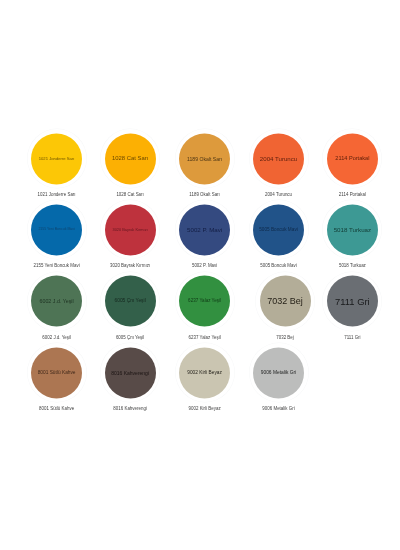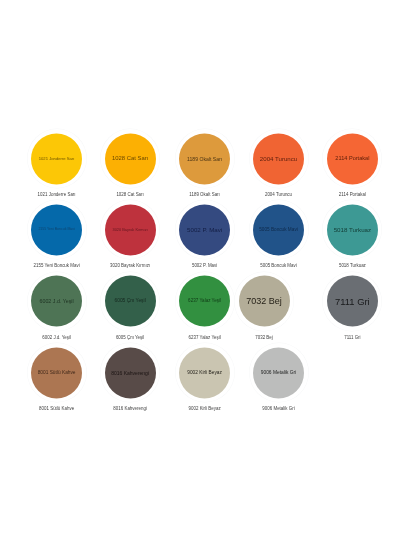--- a/index.html
+++ b/index.html
@@ -133,21 +133,21 @@
         <div class="cap" style="font-size: 4.45px; color: rgb(67, 67, 67); top: 64.075px;">6005 Çm Yeşil</div>
       </div>
       <div class="cell" style="left: 167.6px; top: 271.7px; height: 79px;">
         <div class="ring">
           <div class="disc" style="background: rgb(50, 144, 64);">
             <div class="disc-label" style="color: rgb(16, 60, 22); font-size: 4.55px;">6237 Yalaz Yeşil</div>
           </div>
         </div>
         <div class="cap" style="font-size: 4.45px; color: rgb(67, 67, 67); top: 64.075px;">6237 Yalaz Yeşil</div>
       </div>
-      <div class="cell" style="left: 227px; top: 271.7px; height: 79px; text-decoration: underline;">
+      <div class="cell" style="left: 248px; top: 271.7px; height: 79px; text-decoration: underline;">
         <div class="ring">
           <div class="disc" style="background: rgb(179, 173, 152);">
             <div class="disc-label" style="color: rgb(35, 31, 22); font-size: 9px;">7032 Bej</div>
           </div>
         </div>
         <div class="cap" style="font-size: 4.45px; color: rgb(67, 67, 67); top: 64.075px;">7032 Bej</div>
       </div>
       <div class="cell" style="left: 315.4px; top: 271.7px; height: 79px;">
         <div class="ring">
           <div class="disc" style="background: rgb(106, 110, 115);">

